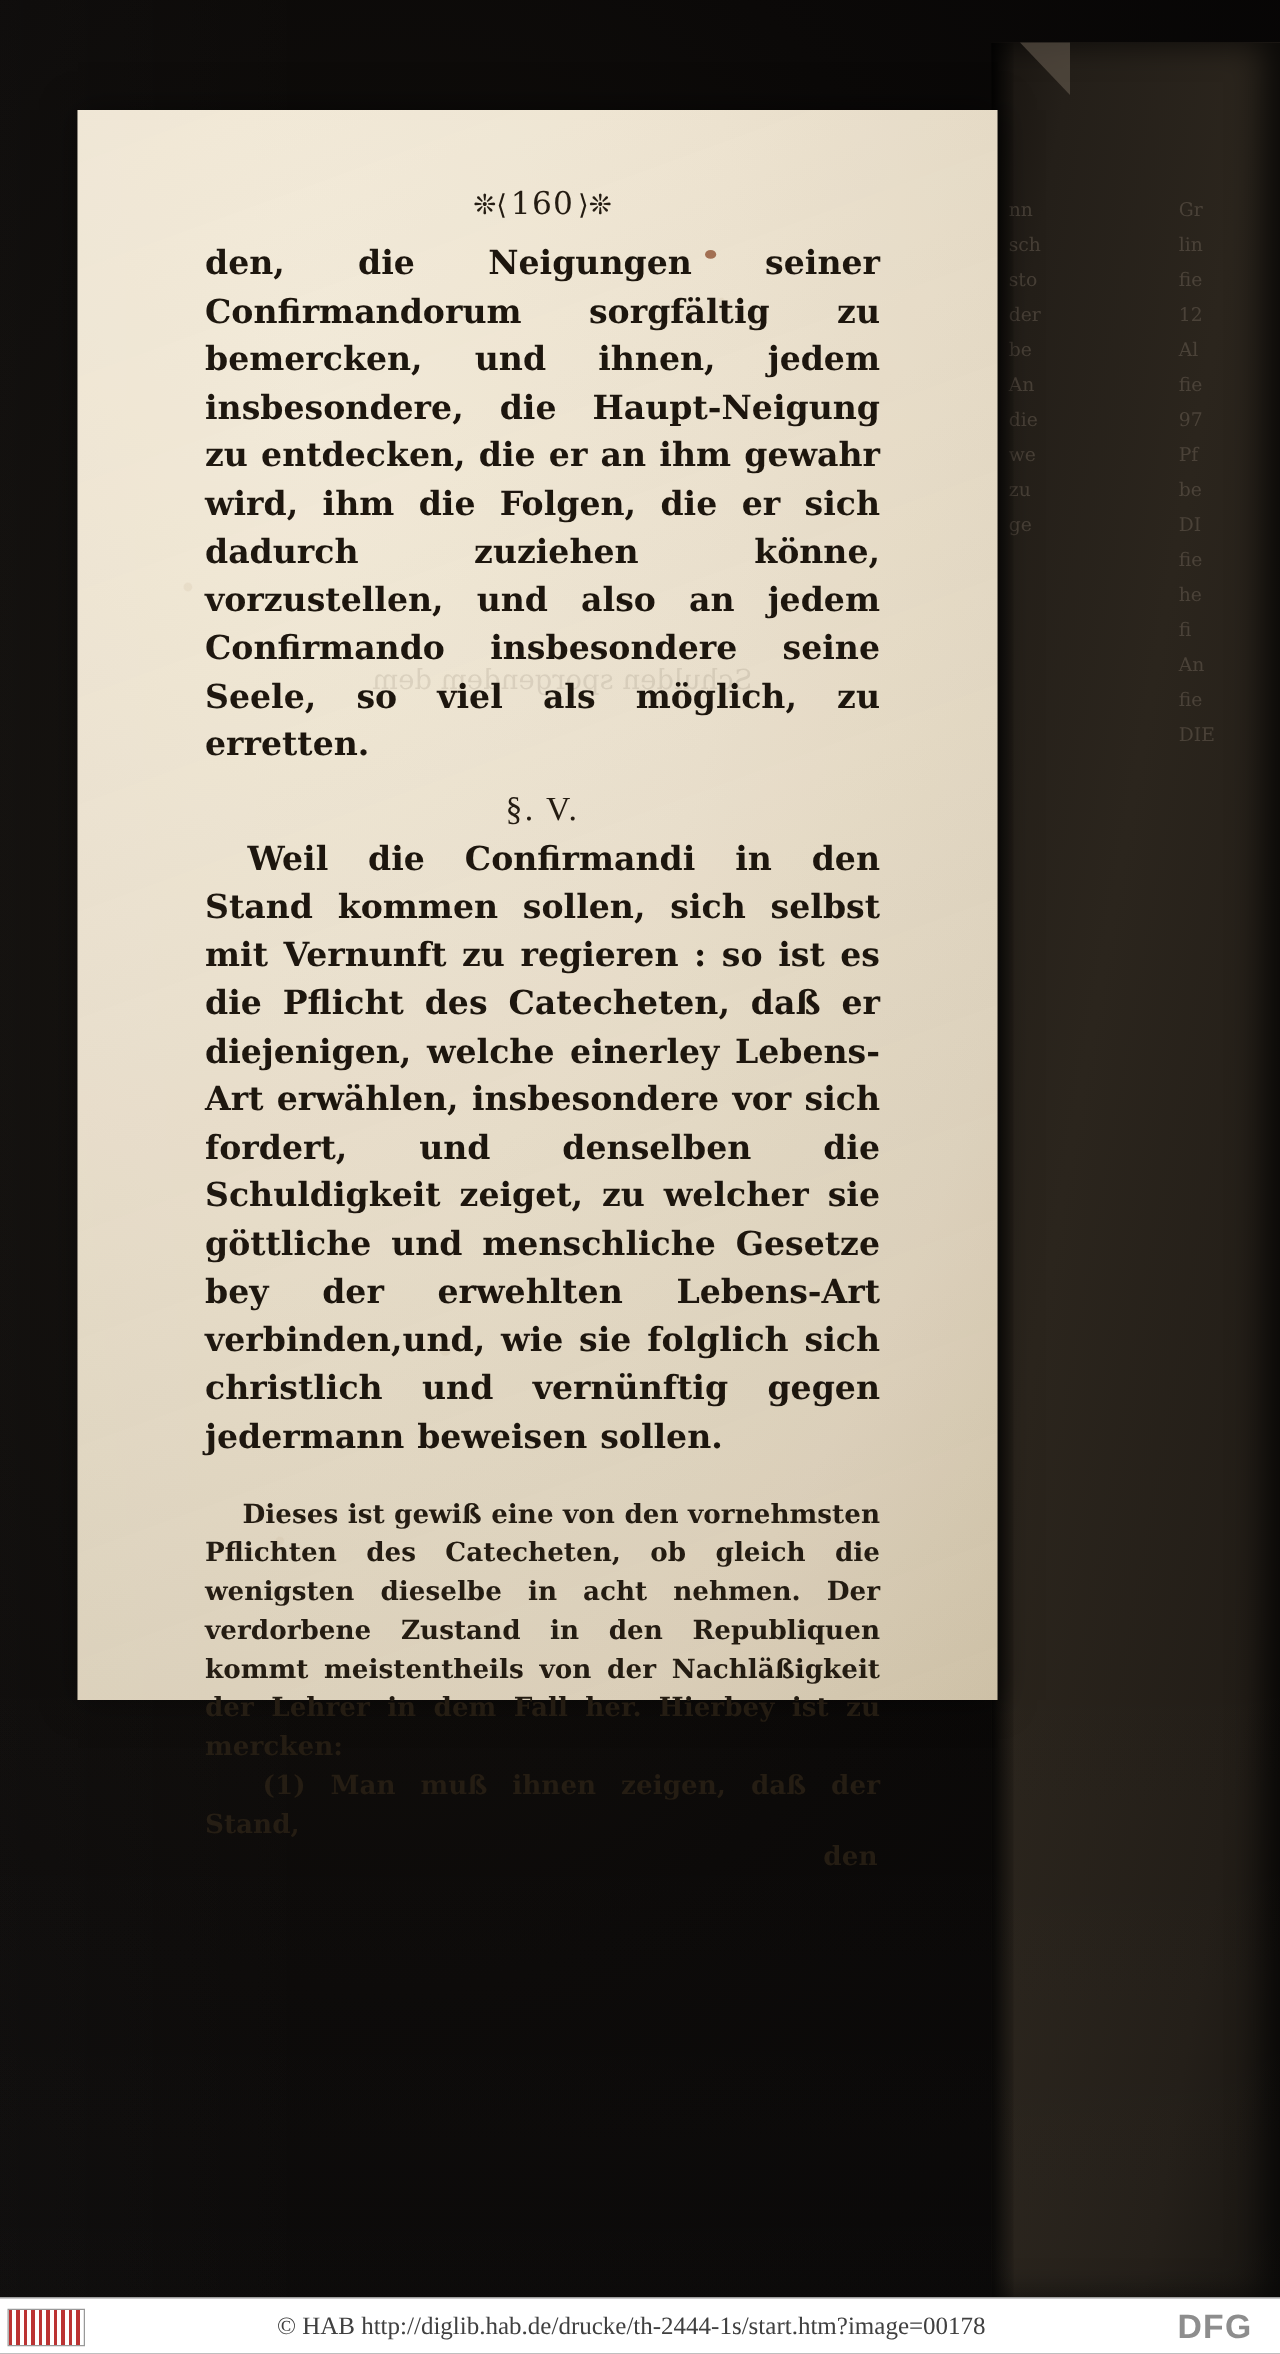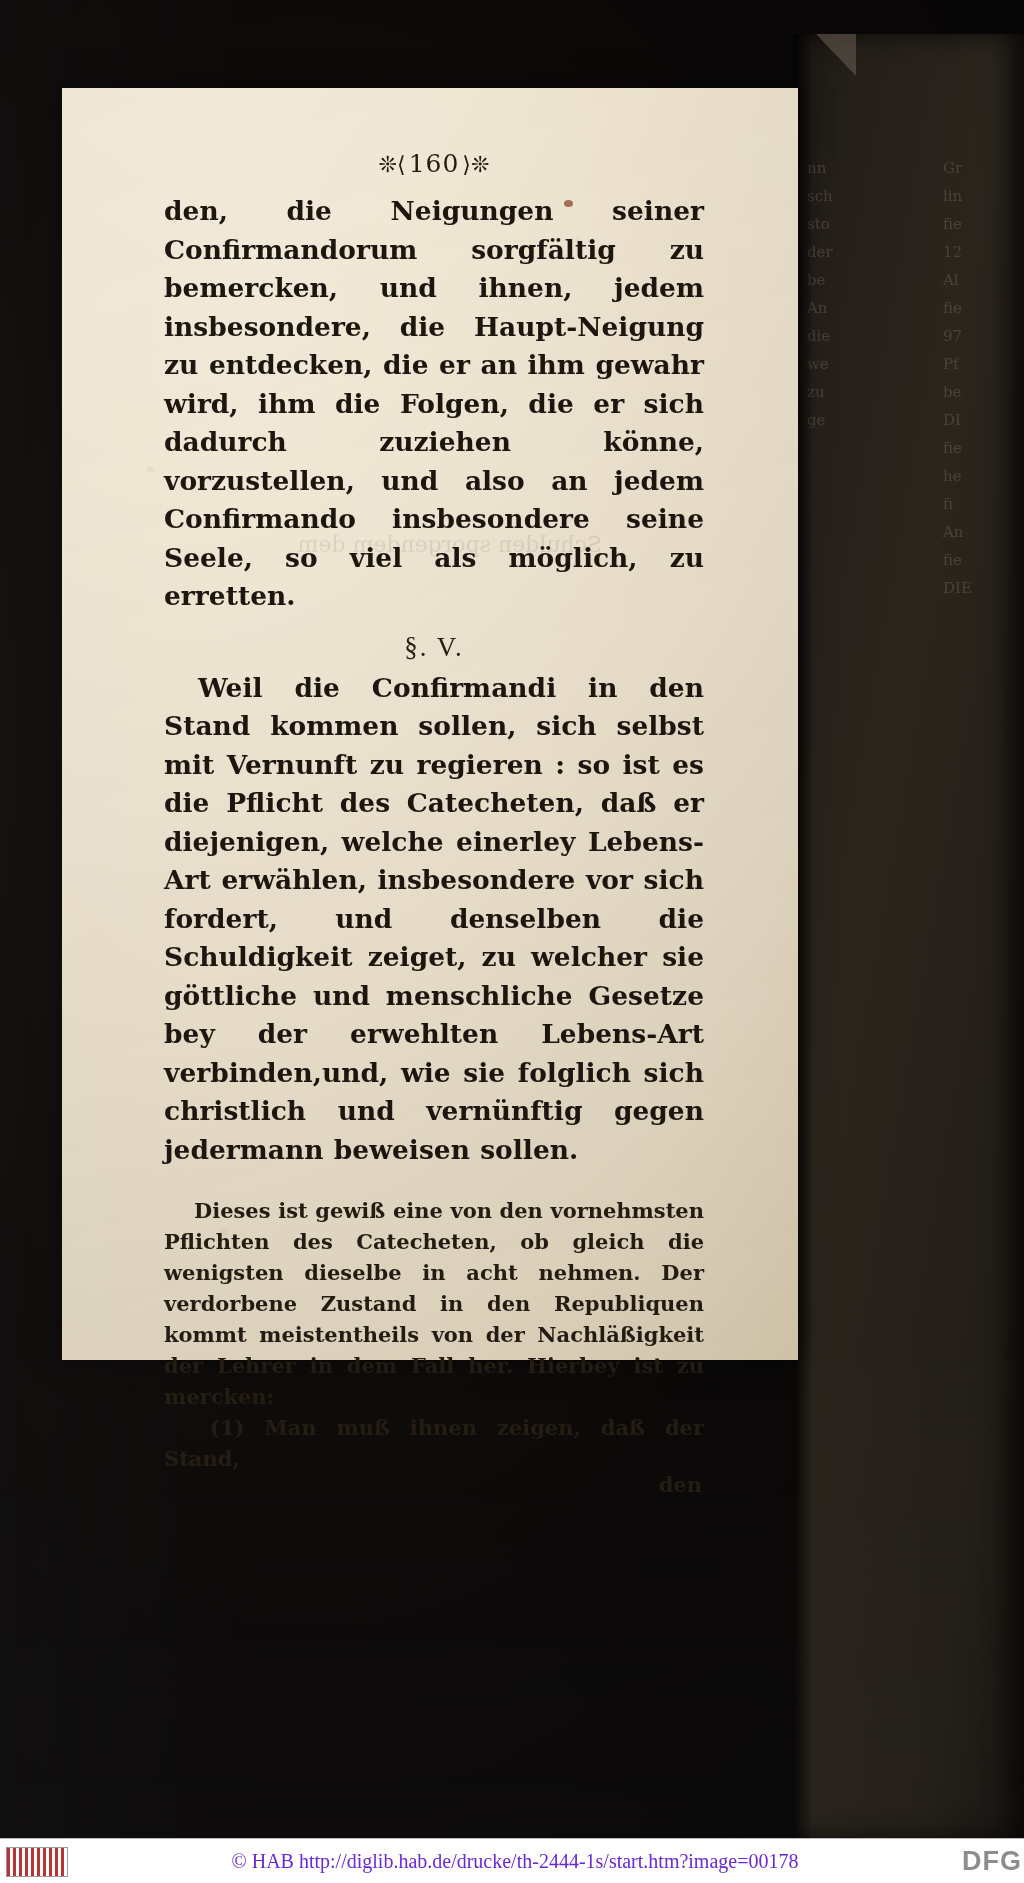--- a/index.html
+++ b/index.html
@@ -217,25 +217,25 @@
     background:
       repeating-linear-gradient(90deg, #b33 0 3px, #ffffff 3px 6px);
     border: 1px solid #999;
     box-sizing: border-box;
   }
   #credit-text {
     flex: 1;
     text-align: center;
     font-family: "Liberation Serif", serif;
     font-size: 20px;
-    color: #6d28d9;
+    color: #404040;
     white-space: nowrap;
   }
   #dfg-logo {
-    margin-right: 2px;
+    margin-right: 22px;
     font-family: "Liberation Sans", sans-serif;
     font-weight: 700;
     font-size: 27px;
     color: #8d8d8d;
     letter-spacing: 1px;
   }
 </style>
 </head>
 <body>
 

